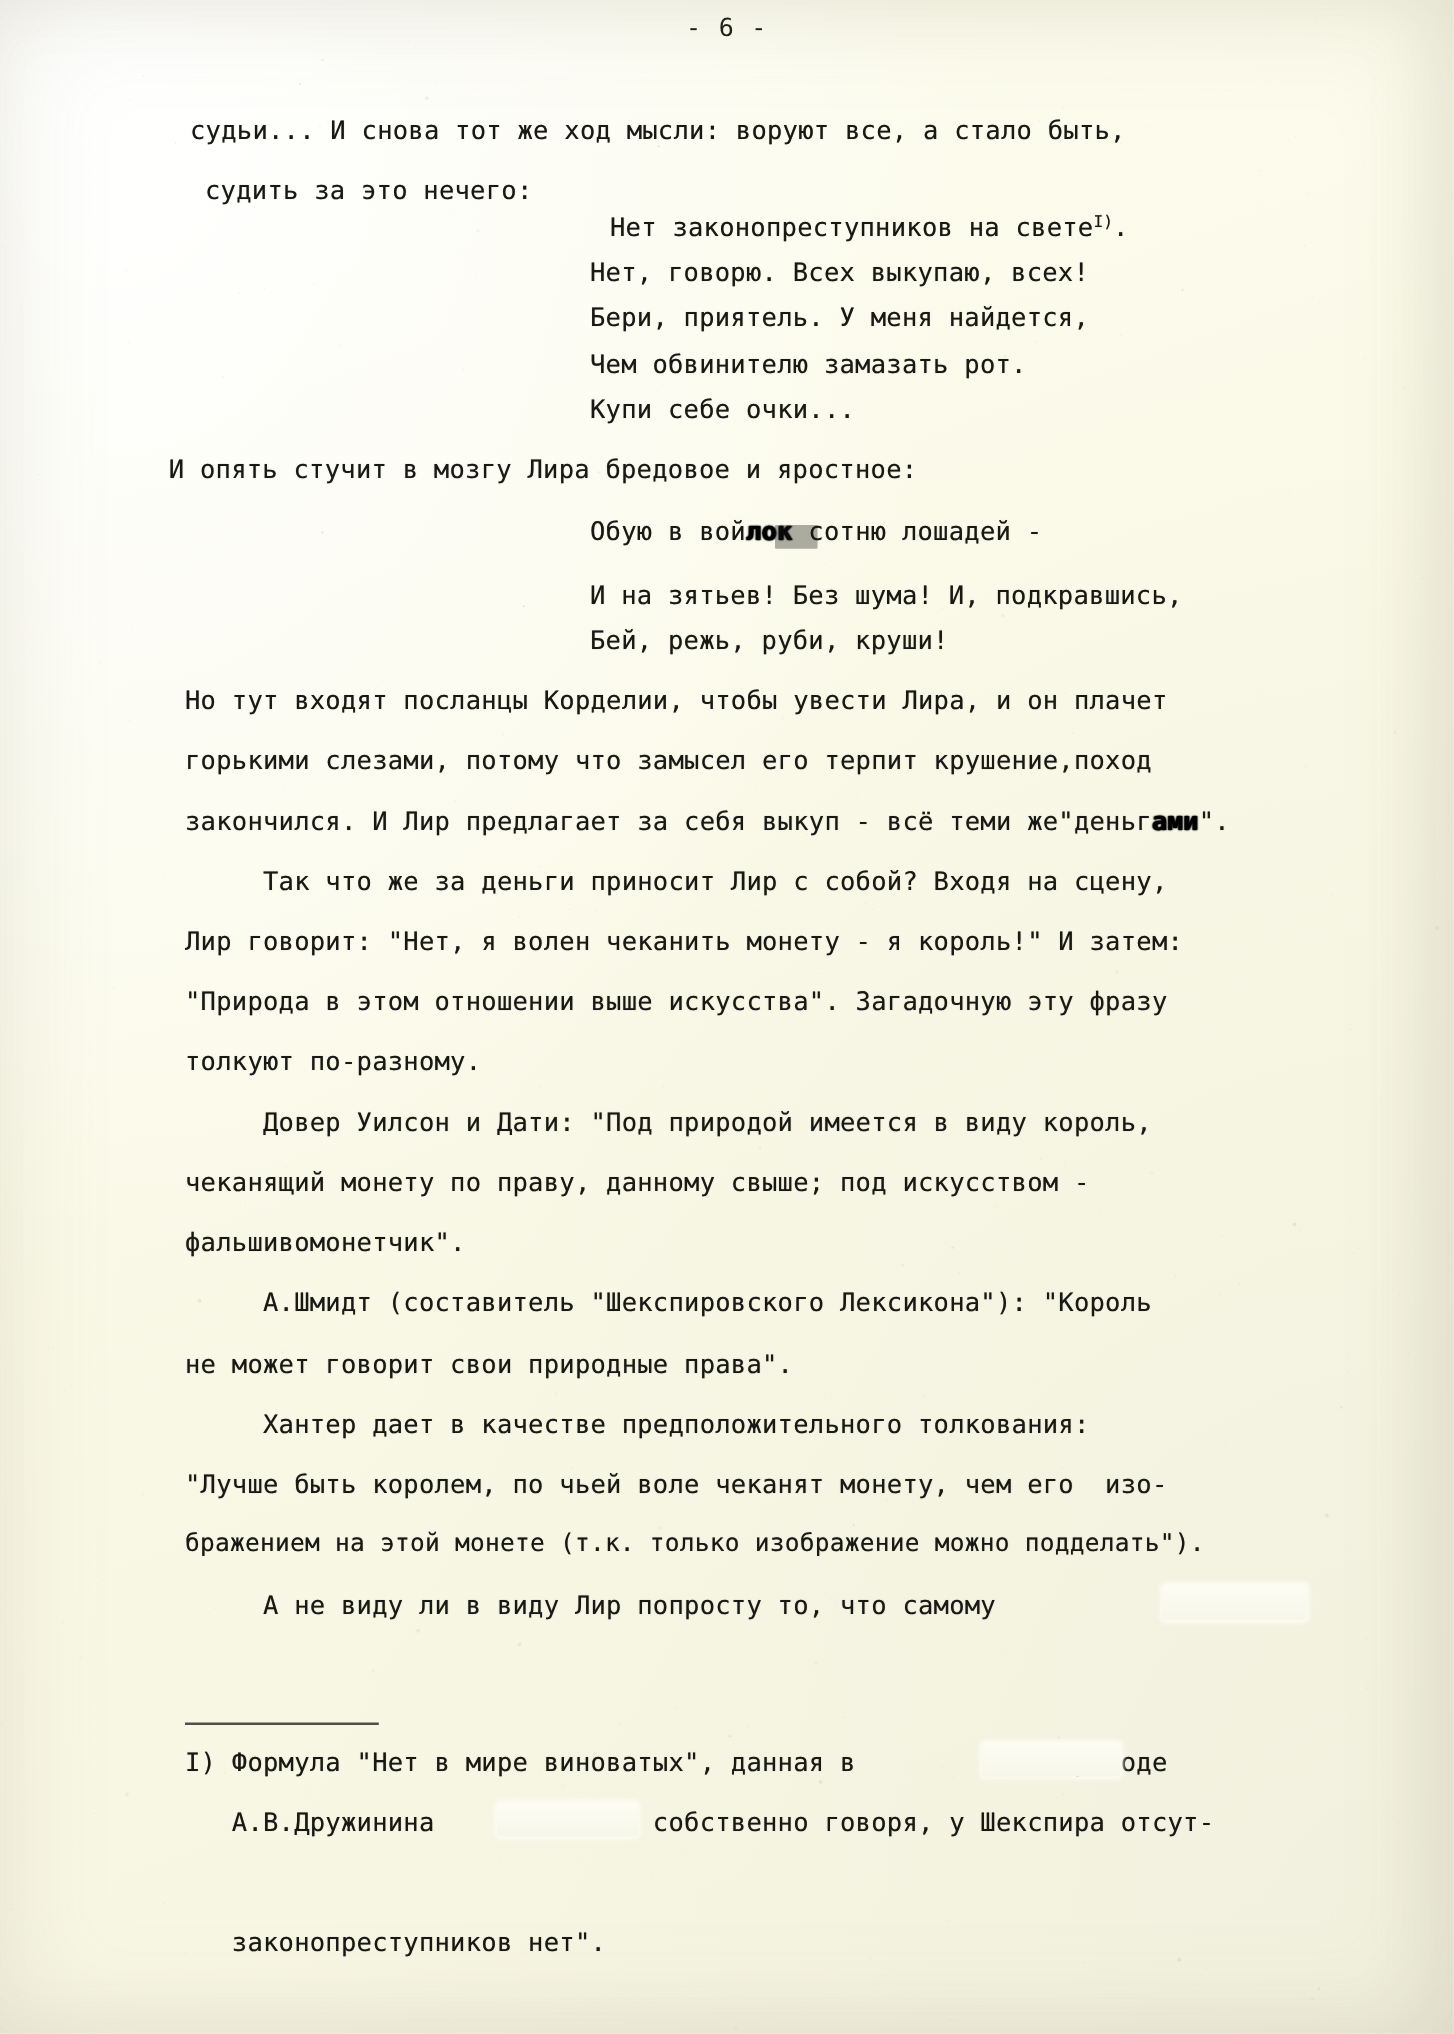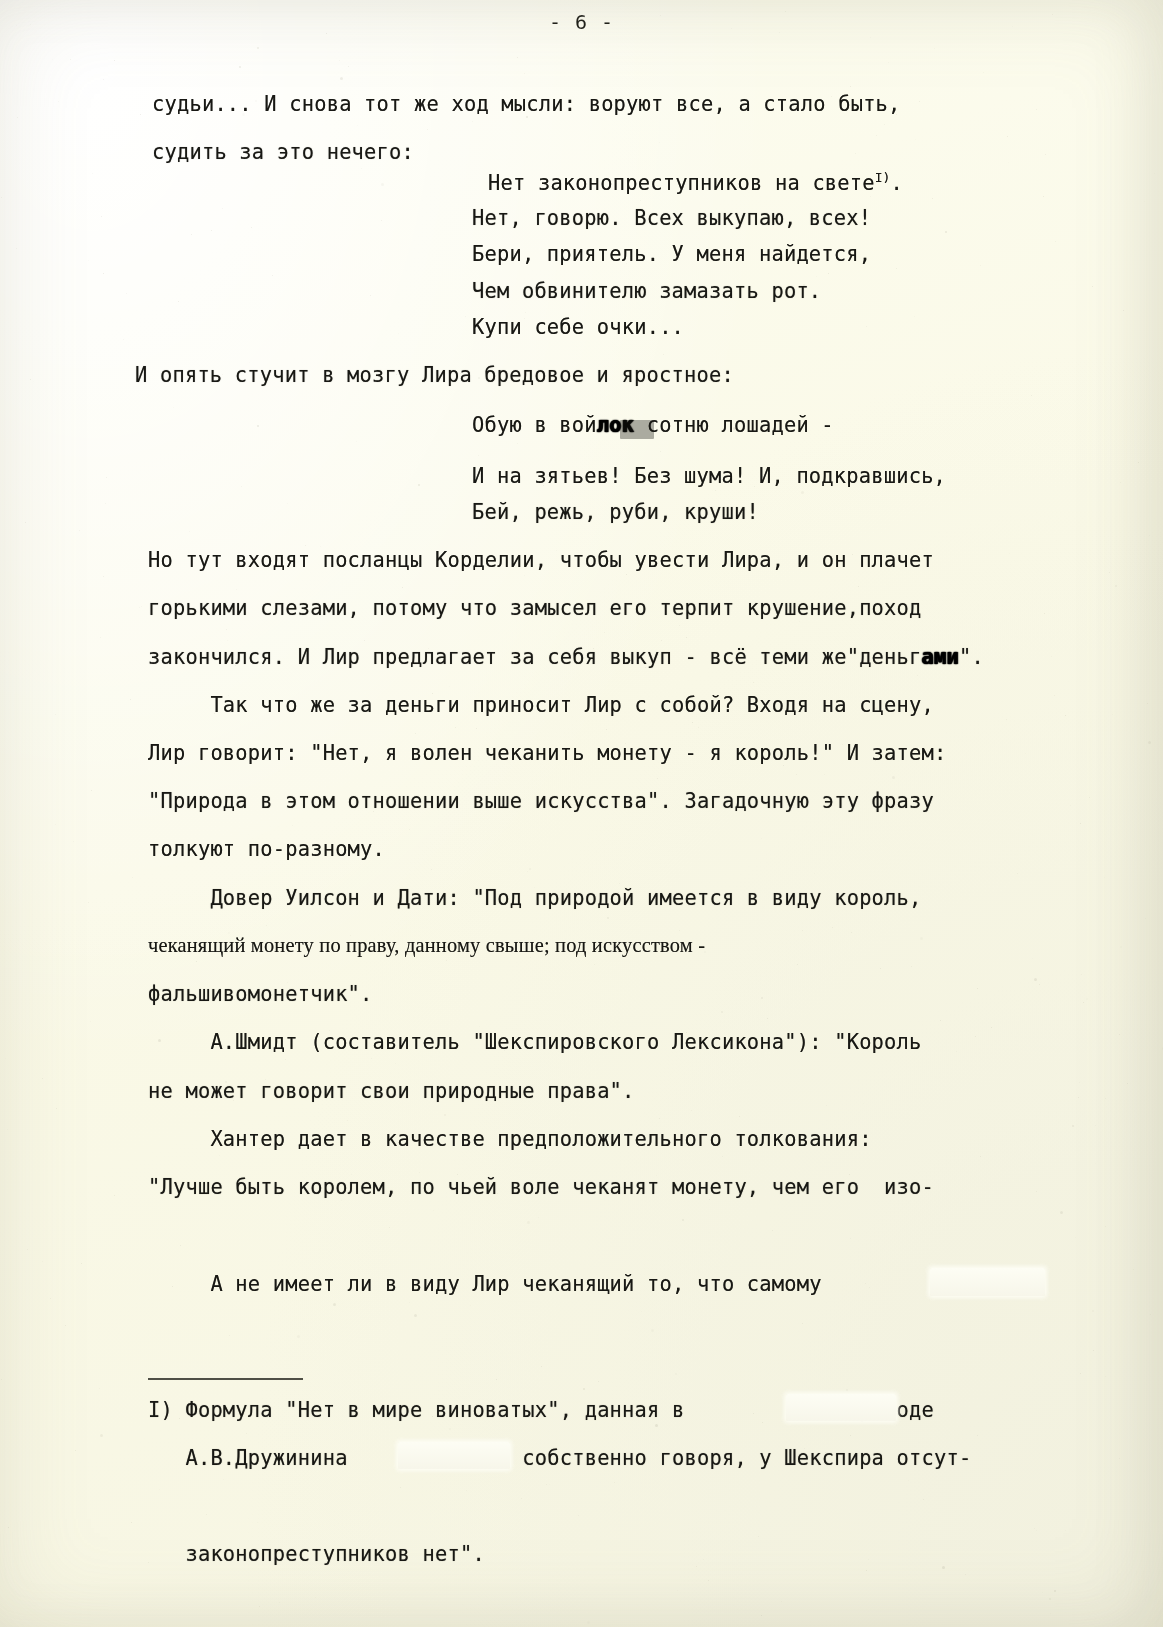--- a/index.html
+++ b/index.html
@@ -514,21 +514,21 @@
     <i style="left:824.9px;top:1452.1px;width:1px;height:1px;opacity:0.51"></i>
     <i style="left:685.7px;top:1031.8px;width:1px;height:1px;opacity:0.49"></i>
     <i style="left:106.2px;top:477.2px;width:1px;height:1px;opacity:0.40"></i>
   </div>
 
 <div id="sheet">
 
   <div class="folio">- 6 -</div>
 
   <div class="ln" style="left:152px;top:92px;">судьи... И снова тот же ход мысли: воруют все, а стало быть,</div>
-  <div class="ln" style="left:152px;top:140px;">судить за это нечего:</div>
+  <div class="ln" style="left:164px;top:140px;">судить за это нечего:</div>
 
   <div class="ln verse" style="left:472px;top:170px;margin-left:16px;"><span>Нет законопреступников на свете</span><span class="sup">I)</span><span>.</span></div>
   <div class="ln verse" style="left:472px;top:206px;">Нет, говорю. Всех выкупаю, всех!</div>
   <div class="ln verse" style="left:472px;top:242px;">Бери, приятель. У меня найдется,</div>
   <div class="ln verse" style="left:472px;top:279px;">Чем обвинителю замазать рот.</div>
   <div class="ln verse" style="left:472px;top:315px;">Купи себе очки...</div>
 
   <div class="ln" style="left:135px;top:363px;">И опять стучит в мозгу Лира бредовое и яростное:</div>
 
   <div class="ln verse" style="left:472px;top:413px;"><span>Обую в вой</span><span class="strike">лок</span><span> сотню лошадей -</span></div>
@@ -539,30 +539,31 @@
   <div class="ln" style="left:148px;top:548px;">Но тут входят посланцы Корделии, чтобы увести Лира, и он плачет</div>
   <div class="ln" style="left:148px;top:596px;">горькими слезами, потому что замысел его терпит крушение,поход</div>
   <div class="ln" style="left:148px;top:693px;">     Так что же за деньги приносит Лир с собой? Входя на сцену,</div>
 
   <div class="ln" style="left:148px;top:645px;"><span>закончился. И Лир предлагает за себя выкуп - всё теми же"деньг</span><span class="strike">ами</span><span>".</span></div>
   <div class="ln" style="left:148px;top:741px;">Лир говорит: "Нет, я волен чеканить монету - я король!" И затем:</div>
   <div class="ln" style="left:148px;top:789px;">"Природа в этом отношении выше искусства". Загадочную эту фразу</div>
   <div class="ln" style="left:148px;top:837px;">толкуют по-разному.</div>
 
   <div class="ln" style="left:148px;top:886px;">     Довер Уилсон и Дати: "Под природой имеется в виду король,</div>
-  <div class="ln" style="left:148px;top:934px;font-family:Liberation Serif, serif;">чеканящий монету по праву, данному свыше; под искусством -</div>
+  <div class="ln" style="left:148px;top:934px;">чеканящий монету по праву, данному свыше; под искусством -</div>
   <div class="ln" style="left:148px;top:982px;">фальшивомонетчик".</div>
 
   <div class="ln" style="left:148px;top:1030px;">     А.Шмидт (составитель "Шекспировского Лексикона"): "Король</div>
   <div class="ln" style="left:148px;top:1079px;">не может говорит свои природные права".</div>
 
   <div class="ln" style="left:148px;top:1127px;">     Хантер дает в качестве предположительного толкования:</div>
   <div class="ln" style="left:148px;top:1175px;">"Лучше быть королем, по чьей воле чеканят монету, чем его  изо-</div>
-
-  <div class="ln" style="left:148px;top:1272px;">     А не имеет ли в виду Лир чеканящий то, что самому</div>
+  <div class="ln" style="left:148px;top:1223px;font-size:19.6px;">бражением на этой монете (т.к. только изображение можно подделать").</div>
+
+  <div class="ln" style="left:148px;top:1272px;">     А не виду ли в виду Лир попросту то, что самому</div>
   <div class="erase" style="left:930px;top:1268px;width:115px;height:28px;"></div>
 
   <div class="rule" style="left:148px;top:1378px;width:155px;"></div>
 
   <div class="ln fn" style="left:148px;top:1398px;">I) Формула "Нет в мире виноватых", данная в            переводе</div>
   <div class="erase" style="left:786px;top:1394px;width:110px;height:27px;"></div>
 
   <div class="ln fn" style="left:148px;top:1446px;">   А.В.Дружинина            , собственно говоря, у Шекспира отсут-</div>
   <div class="erase" style="left:398px;top:1442px;width:112px;height:27px;"></div>
 

